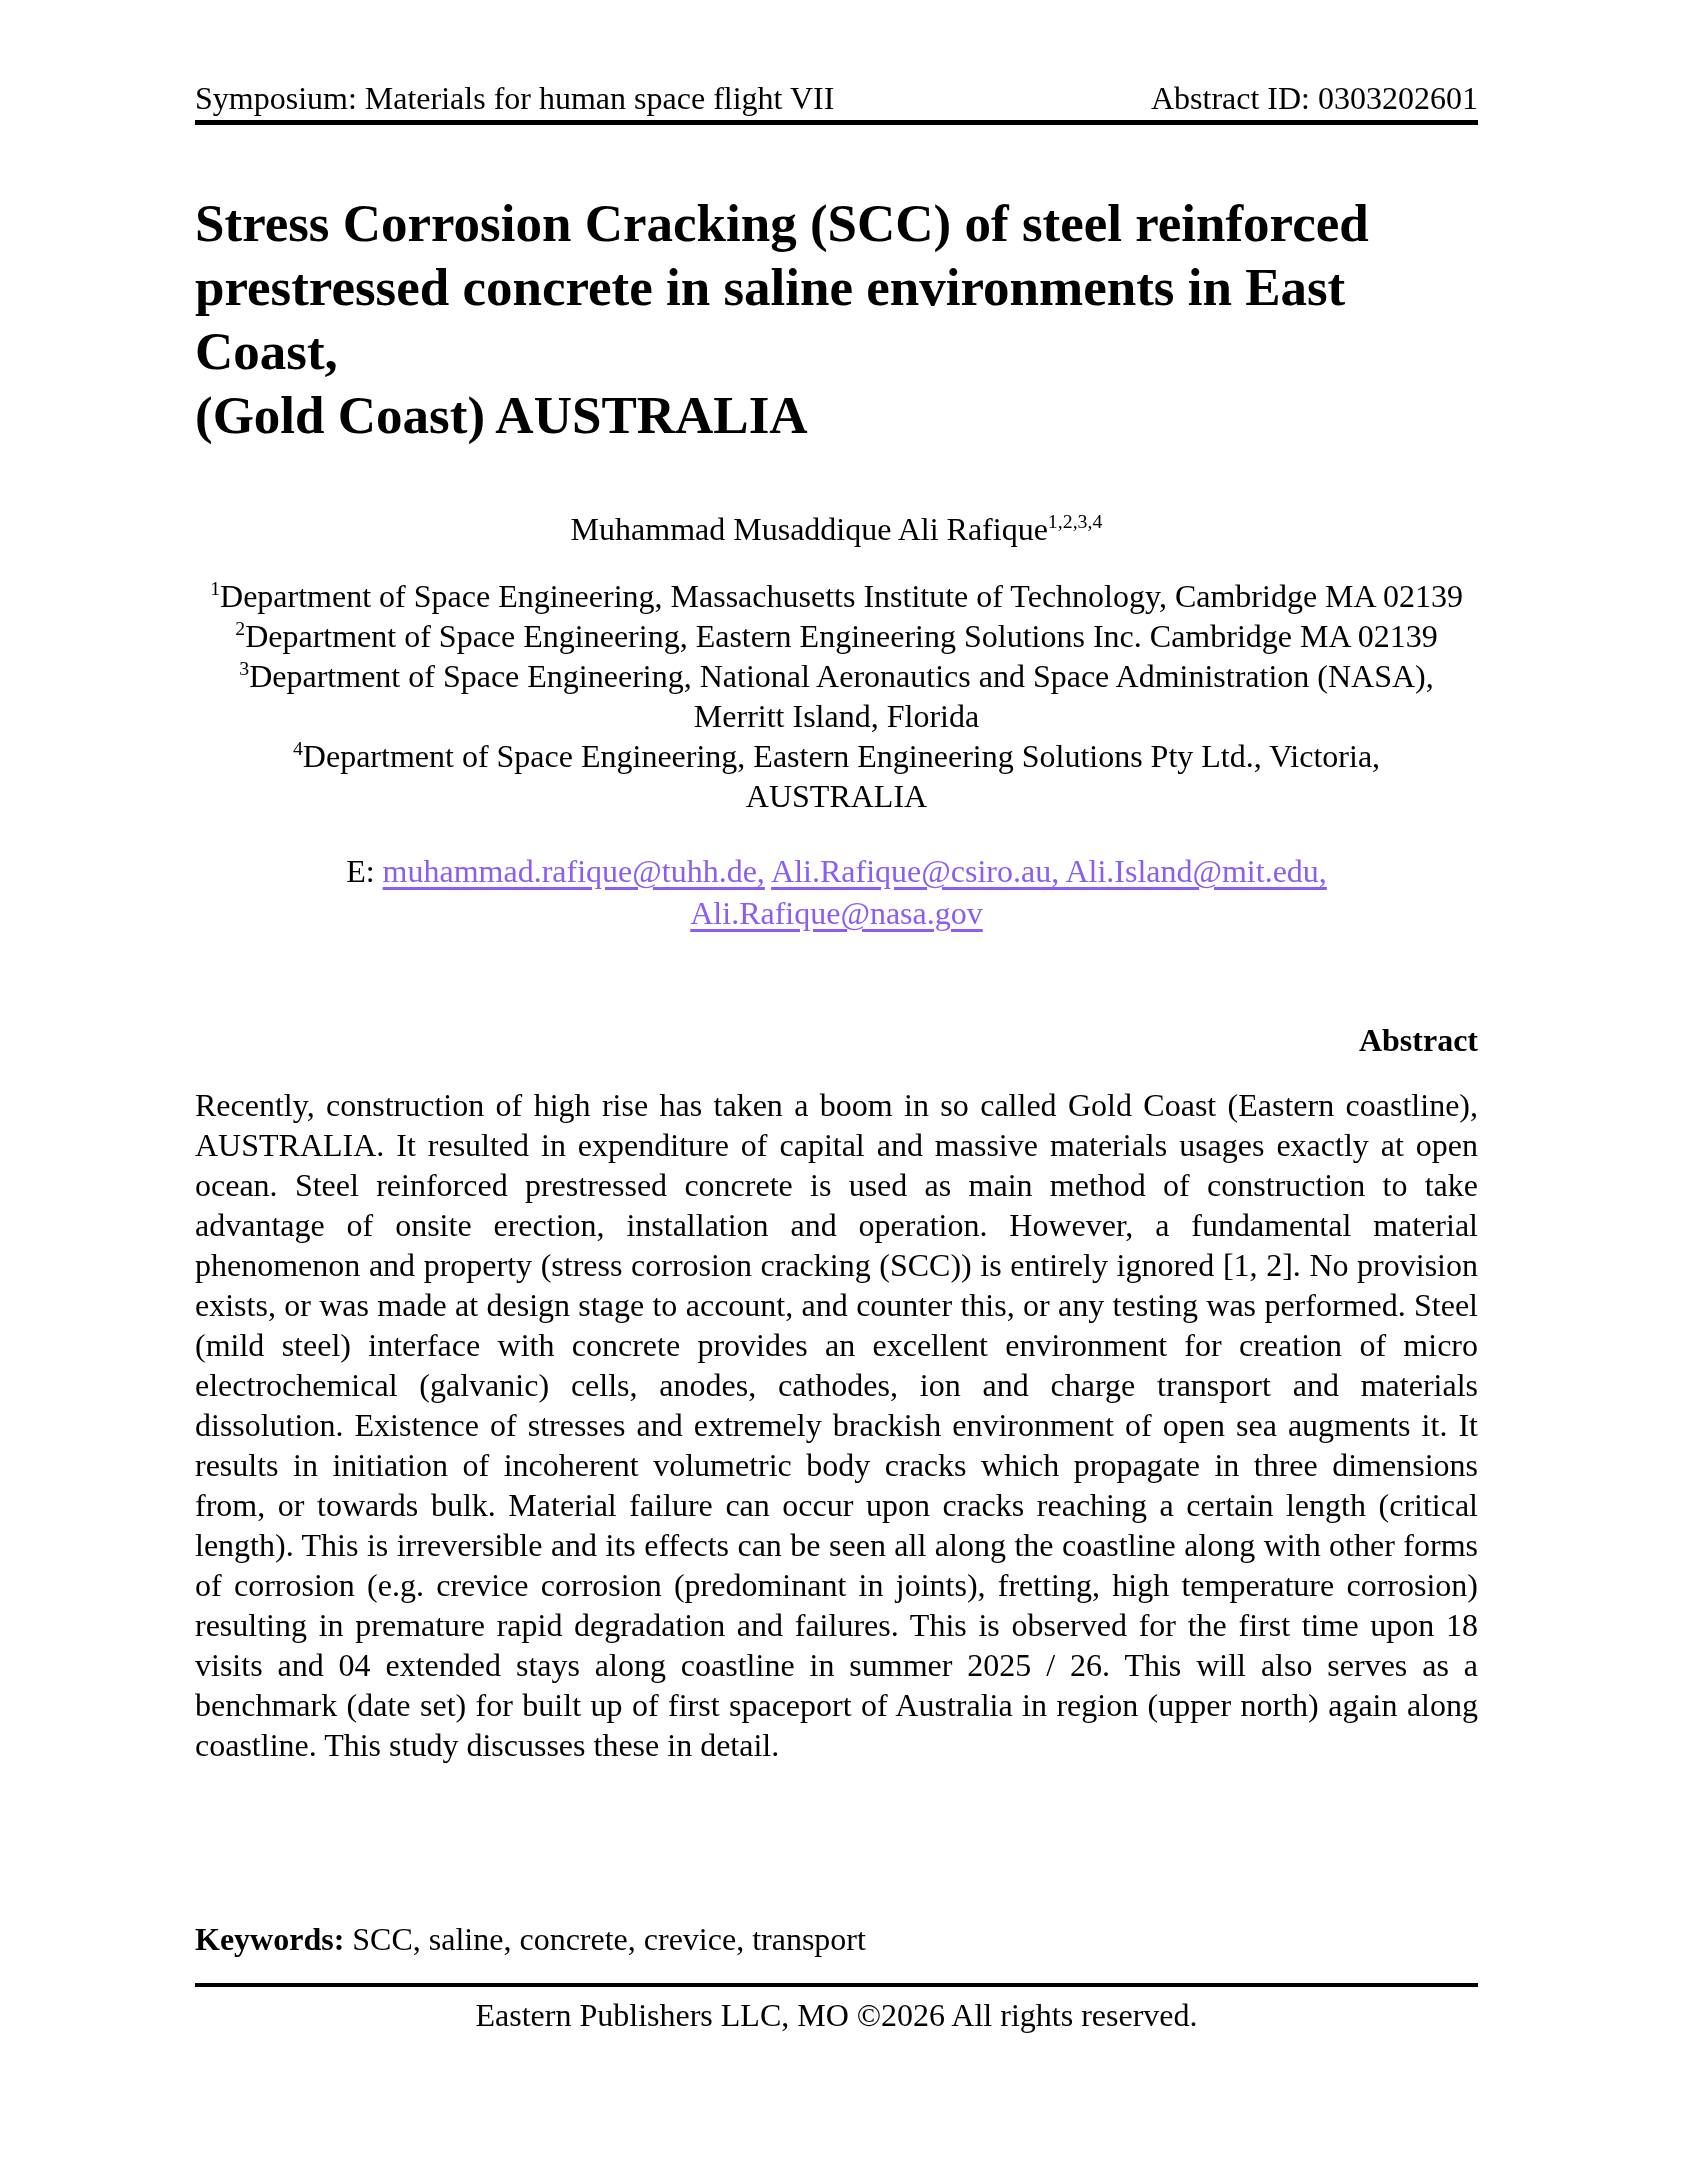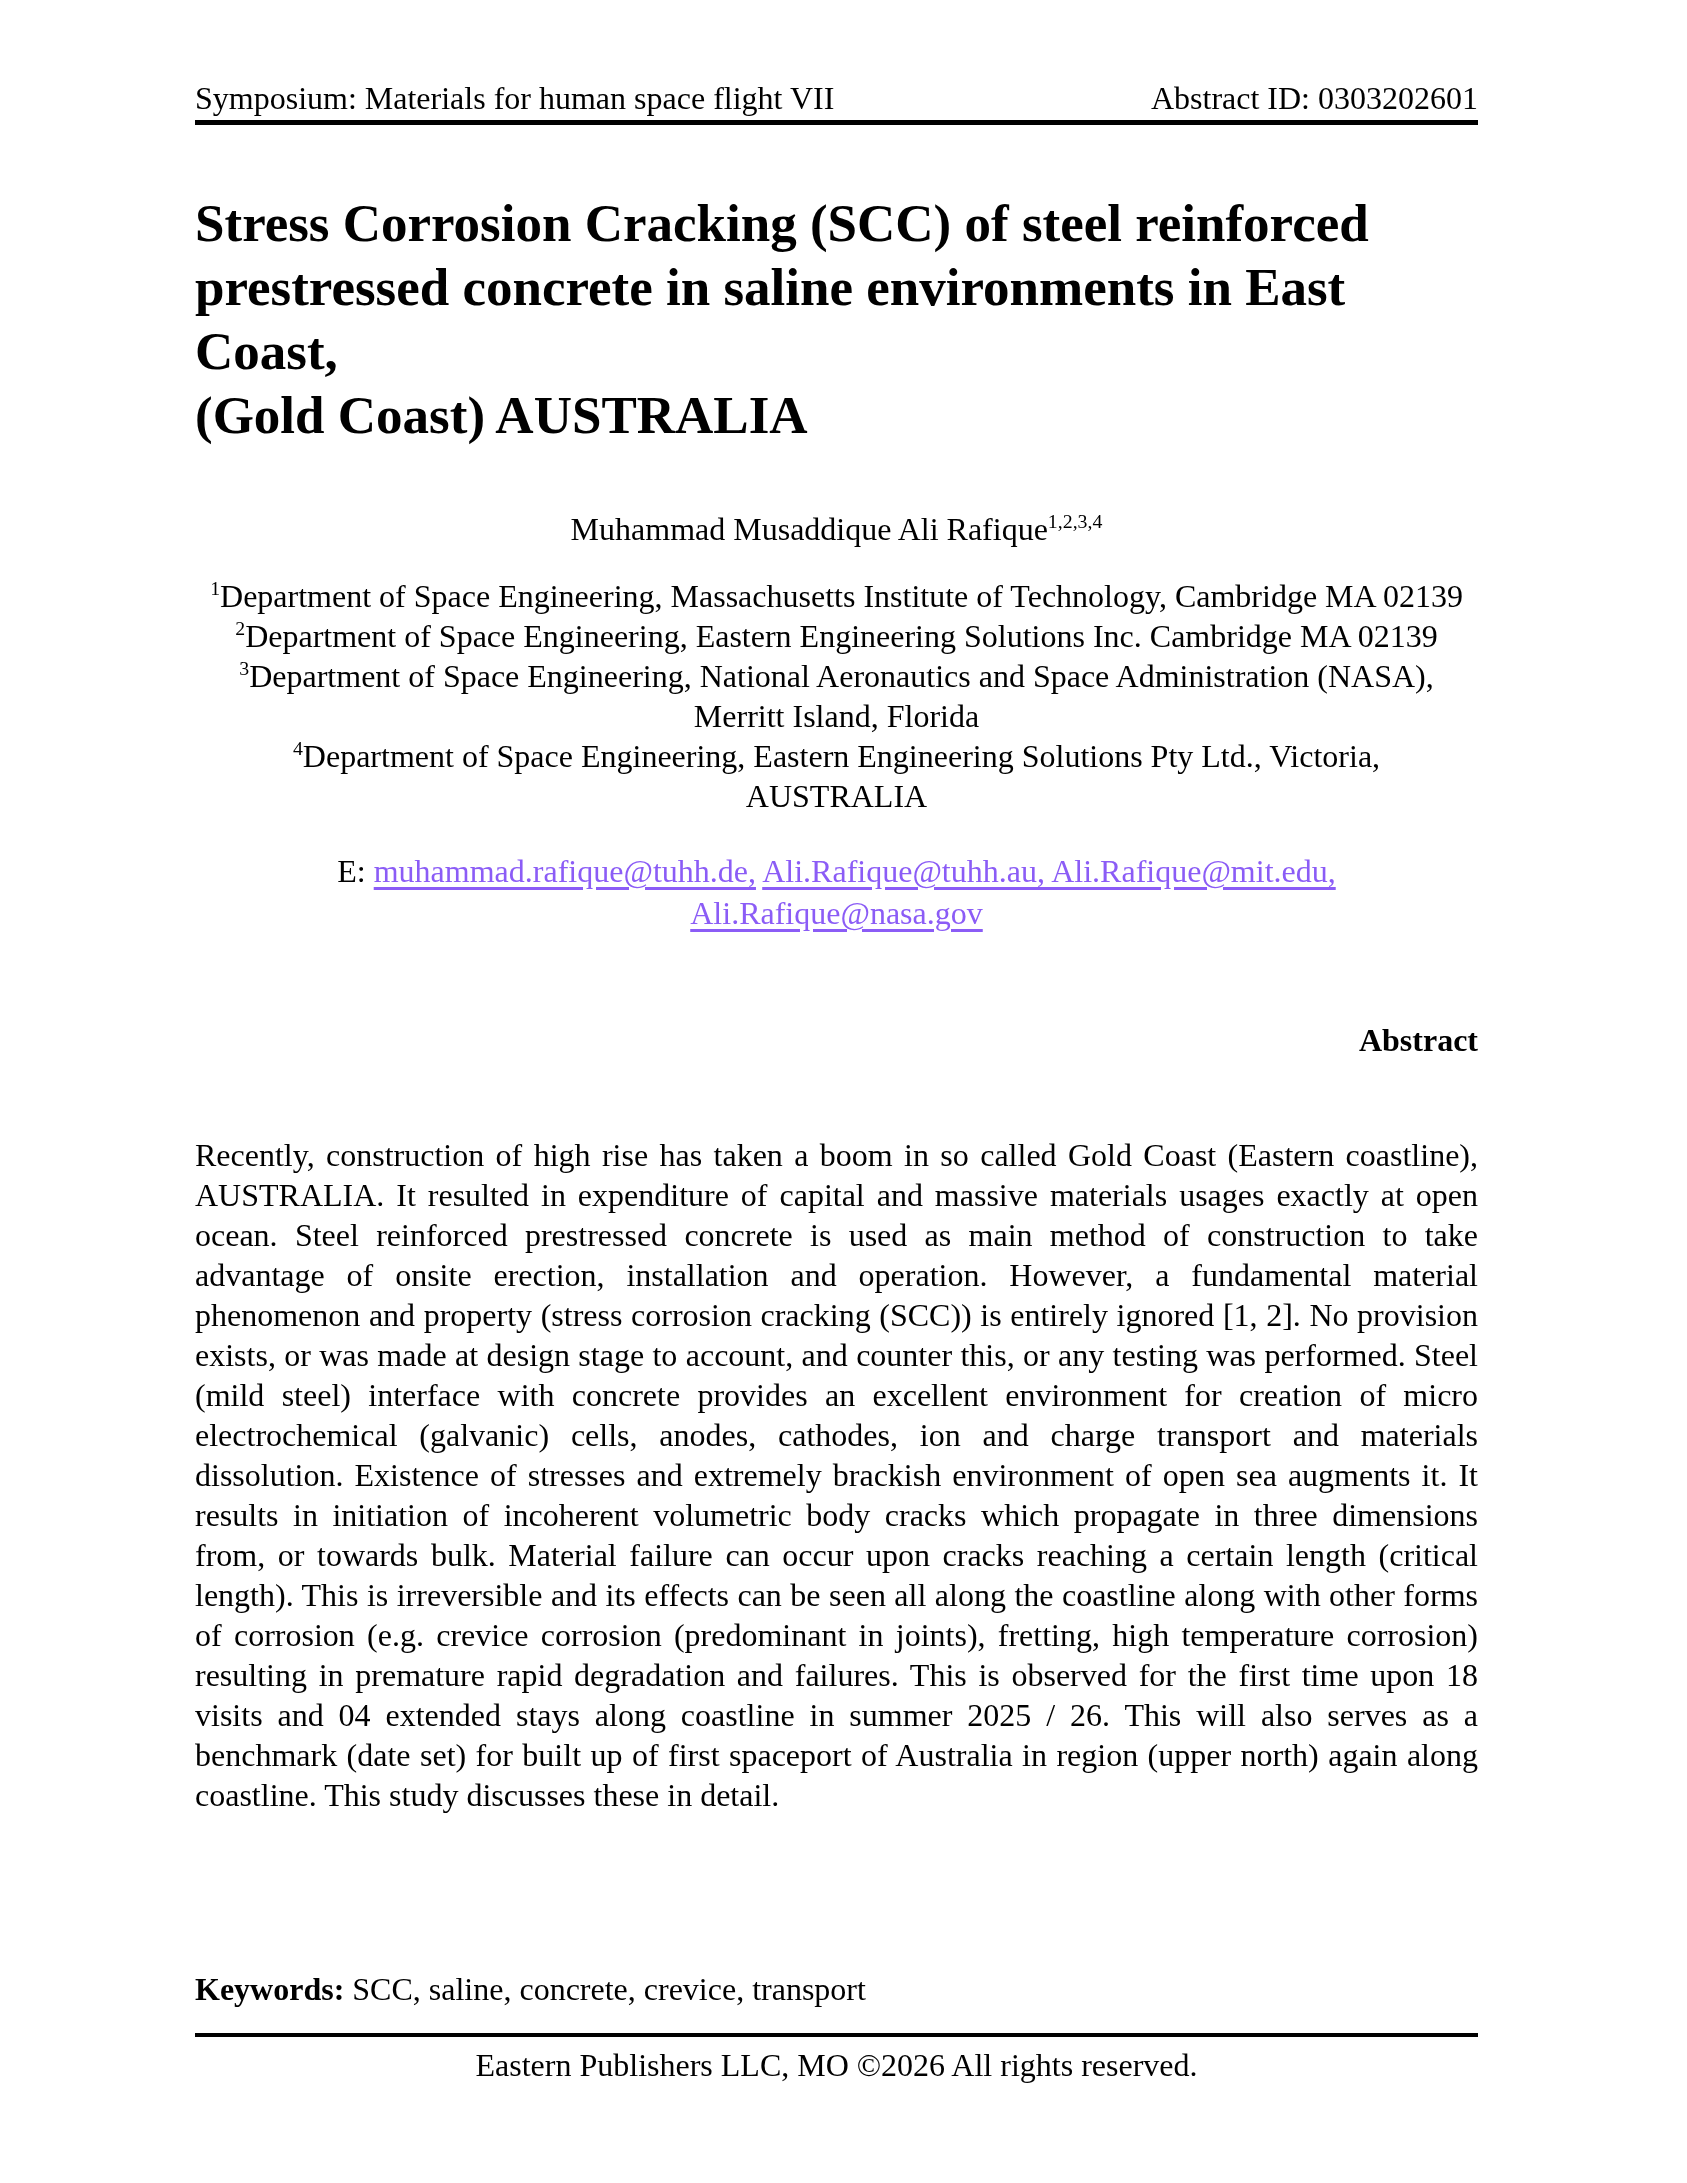--- a/index.html
+++ b/index.html
@@ -75,21 +75,21 @@
     margin-top: 12px;
   }
   .abstract-heading {
     margin-top: 88px;
     font-size: 32px;
     font-weight: bold;
     line-height: 37px;
     text-align: right;
   }
   .abstract-paragraph {
-    margin-top: 76px;
+    margin-top: 26px;
     font-size: 32px;
     line-height: 40px;
     text-align: justify;
     text-justify: inter-word;
   }
   .keywords-line {
     margin-top: 156px;
     font-size: 32px;
     line-height: 37px;
   }
@@ -129,21 +129,21 @@
     <div class="affiliations">
       <div><sup>1</sup><span class="affiliation-text">Department of Space Engineering, Massachusetts Institute of Technology, Cambridge MA 02139</span></div>
       <div><sup>2</sup><span class="affiliation-text">Department of Space Engineering, Eastern Engineering Solutions Inc. Cambridge MA 02139</span></div>
       <div><sup>3</sup><span class="affiliation-text">Department of Space Engineering, National Aeronautics and Space Administration (NASA),
 Merritt Island, Florida</span></div>
       <div><sup>4</sup><span class="affiliation-text">Department of Space Engineering, Eastern Engineering Solutions Pty Ltd., Victoria,
 AUSTRALIA</span></div>
     </div>
 
     <div class="emails"><span>E: </span><a class="email-link">muhammad.rafique@tuhh.de,</a>
-      <a class="email-link">Ali.Rafique@tuhh.au, Ali.Rafique@mit.edu,</a><br>
+      <a class="email-link">Ali.Rafique@csiro.au, Ali.Island@mit.edu,</a><br>
       <a class="email-link">Ali.Rafique@nasa.gov</a>
     </div>
 
     <div class="abstract-heading">Abstract</div>
 
     <div class="abstract-paragraph">Recently, construction of high rise has taken a boom in so called Gold Coast (Eastern coastline), AUSTRALIA. It resulted in expenditure of capital and massive materials usages exactly at open ocean. Steel reinforced prestressed concrete is used as main method of construction to take advantage of onsite erection, installation and operation. However, a fundamental material phenomenon and property (stress corrosion cracking (SCC)) is entirely ignored [1, 2]. No provision exists, or was made at design stage to account, and counter this, or any testing was performed. Steel (mild steel) interface with concrete provides an excellent environment for creation of micro electrochemical (galvanic) cells, anodes, cathodes, ion and charge transport and materials dissolution. Existence of stresses and extremely brackish environment of open sea augments it. It results in initiation of incoherent volumetric body cracks which propagate in three dimensions from, or towards bulk. Material failure can occur upon cracks reaching a certain length (critical length). This is irreversible and its effects can be seen all along the coastline along with other forms of corrosion (e.g. crevice corrosion (predominant in joints), fretting, high temperature corrosion) resulting in premature rapid degradation and failures. This is observed for the first time upon 18 visits and 04 extended stays along coastline in summer 2025 / 26. This will also serves as a benchmark (date set) for built up of first spaceport of Australia in region (upper north) again along coastline. This study discusses these in detail.</div>
 
     <div class="keywords-line"><span class="keywords-label">Keywords:</span><span> SCC, saline, concrete, crevice, transport</span></div>
 
     <div class="footer-rule"></div>

